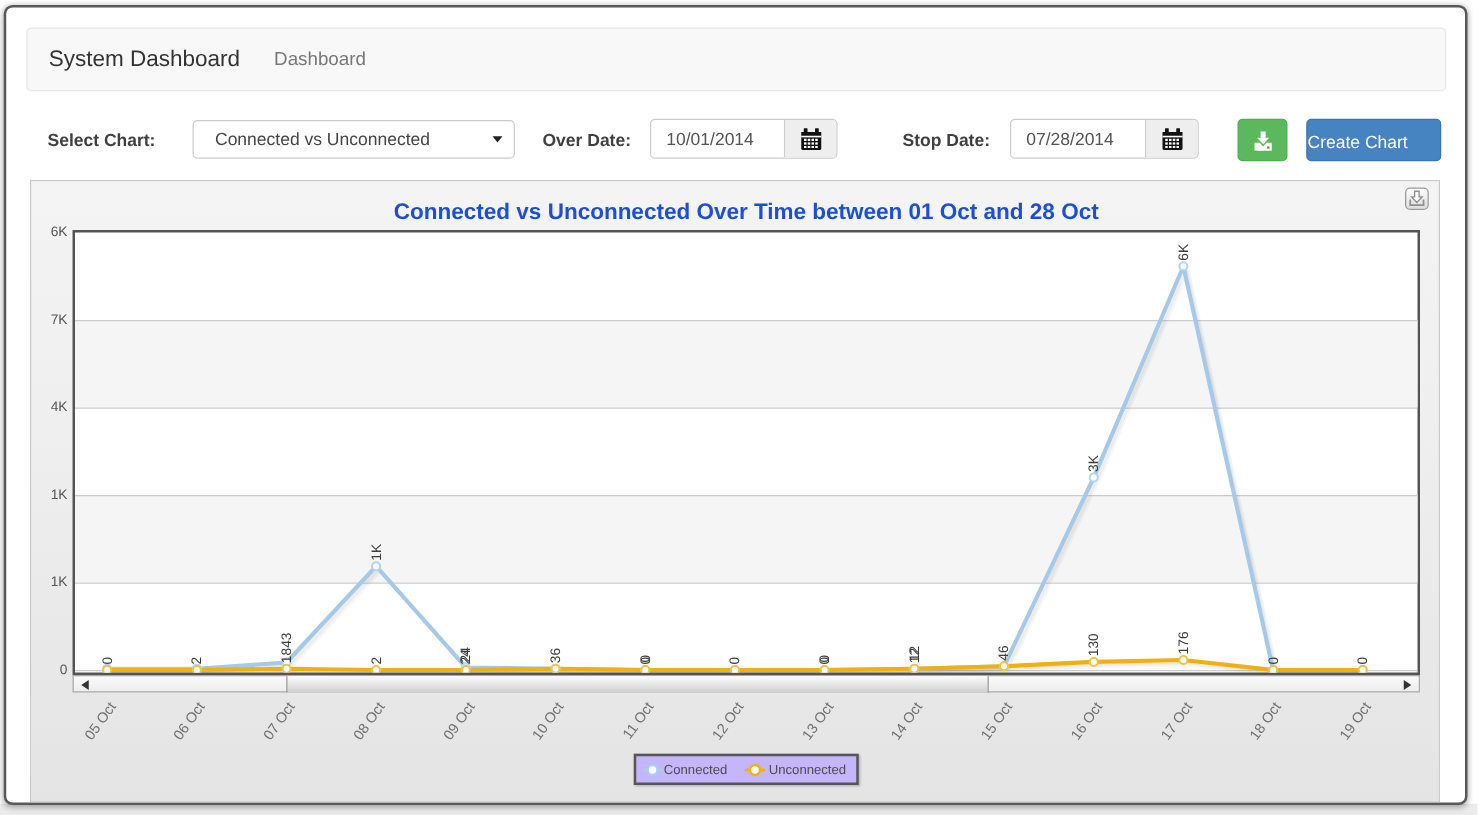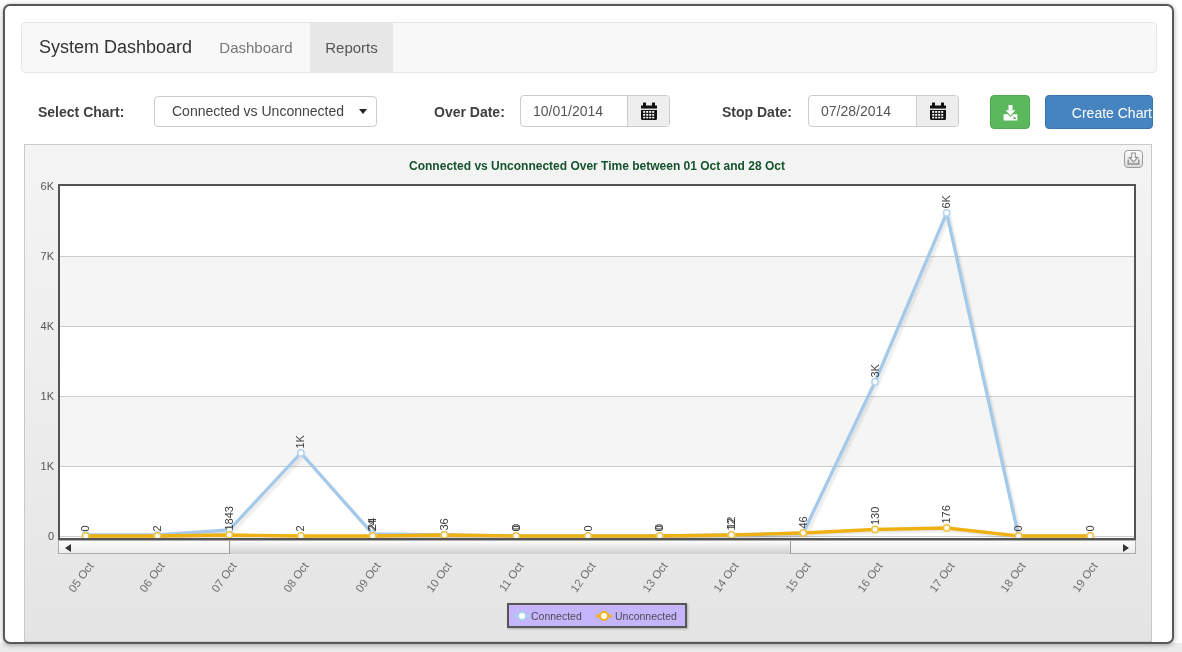--- a/index.html
+++ b/index.html
@@ -12,32 +12,32 @@
 
   
   .navbar { position:absolute; left:21px; top:22px; width:1136px; height:51px; background:#f8f8f8; border:1px solid #e6e6e6; border-radius:4px; }
   .brand { position:absolute; left:17px; top:14px; font-size:18px; color:#333; }
   .navlink { position:absolute; top:0; height:49px; line-height:49px; font-size:15px; color:#777; text-align:center; }
   #nav-dash { left:164px; width:140px; }
   #nav-rep  { left:288px; width:83px; background:#e7e7e7; color:#555; }
 
   
   .lbl { position:absolute; top:104px; font-size:14px; font-weight:bold; color:#404040; }
-  .sel { position:absolute; left:154px; top:96px; width:223px; height:31px; border:1px solid #ccc; border-radius:4px; background:#fff; font-size:14px; color:#444; line-height:29px; padding-left:17px; }
+  .sel { position:absolute; left:154px; top:96px; width:258px; height:31px; border:1px solid #ccc; border-radius:4px; background:#fff; font-size:14px; color:#444; line-height:29px; padding-left:17px; }
   .sel .caret { position:absolute; right:9px; top:12px; width:0; height:0; border-left:4.5px solid transparent; border-right:4.5px solid transparent; border-top:5.5px solid #222; }
   .igroup { position:absolute; top:95px; height:32px; border:1px solid #ccc; border-radius:4px; background:#fff; }
   .igroup .val { position:absolute; left:12px; top:0; height:30px; line-height:30px; font-size:14px; color:#555; }
   .igroup .addon { position:absolute; right:0; top:0; width:42px; height:30px; background:#eee; border-left:1px solid #ccc; border-radius:0 3px 3px 0; }
   .btn { position:absolute; top:95px; height:34px; border-radius:4px; }
   #btn-dl { left:990px; width:40px; background:#5cb85c; border:1px solid #4cae4c; }
-  #btn-cc { left:1045px; width:108px; background:#4583c1; border:1px solid #3a73ae; line-height:32px; color:#fff; font-size:14px; text-align:right; line-height:34px; }
+  #btn-cc { left:1045px; width:108px; background:#4583c1; border:1px solid #3a73ae; line-height:32px; color:#fff; font-size:14px; text-align:left; line-height:34px; }
 
   
   #panel { position:absolute; left:24px; top:144px; width:1128px; height:498px; background:linear-gradient(180deg,#f4f4f4 0%,#eeeeee 45%,#e4e4e4 100%); border:1px solid #c9c9c9; }
-  #title { position:absolute; left:58px; top:159px; width:1078px; text-align:center; font-size:12px; font-weight:bold; color:#14532d; }
+  #title { position:absolute; left:58px; top:159px; width:1078px; text-align:center; font-size:18px; font-weight:bold; color:#1d4ed8; }
   #minibtn { position:absolute; left:1124px; top:150px; width:19px; height:18px; border:1px solid #9a9a9a; border-radius:4px; background:linear-gradient(180deg,#fdfdfd,#dcdcdc); }
 
   
   #plot { position:absolute; left:58px; top:184px; width:1078px; height:356px; border:2px solid #545454; background:#fff; }
   .band { position:absolute; left:0; width:1074px; height:70px; background:#f5f5f5; }
   .grid { position:absolute; left:0; width:1074px; height:1px; background:#ccc; }
   .ytick { position:absolute; width:30px; text-align:right; font-size:11px; color:#555; }
 
   
   #sbar { position:absolute; left:58px; top:540px; width:1078px; height:14px; border:1px solid #ababab; background:linear-gradient(180deg,#fbfbfb,#ededed); }
@@ -56,21 +56,20 @@
 </head>
 <body>
 <div id="stage">
   <div id="botband"></div>
   <div id="win">
     <div id="lay">
 
       <div class="navbar">
         <div class="brand">System Dashboard</div>
         <div class="navlink" id="nav-dash">Dashboard</div>
-        <div class="navlink" id="nav-rep">Reports</div>
       </div>
 
       <div class="lbl" style="left:38px;">Select Chart:</div>
       <div class="sel">Connected vs Unconnected<span class="caret"></span></div>
 
       <div class="lbl" style="left:434px;">Over Date:</div>
       <div class="igroup" style="left:520px; width:150px;">
         <div class="val">10/01/2014</div>
         <div class="addon">
             <svg width="18" height="18" viewBox="0 0 18 18" style="position:absolute;left:12px;top:6px;">

